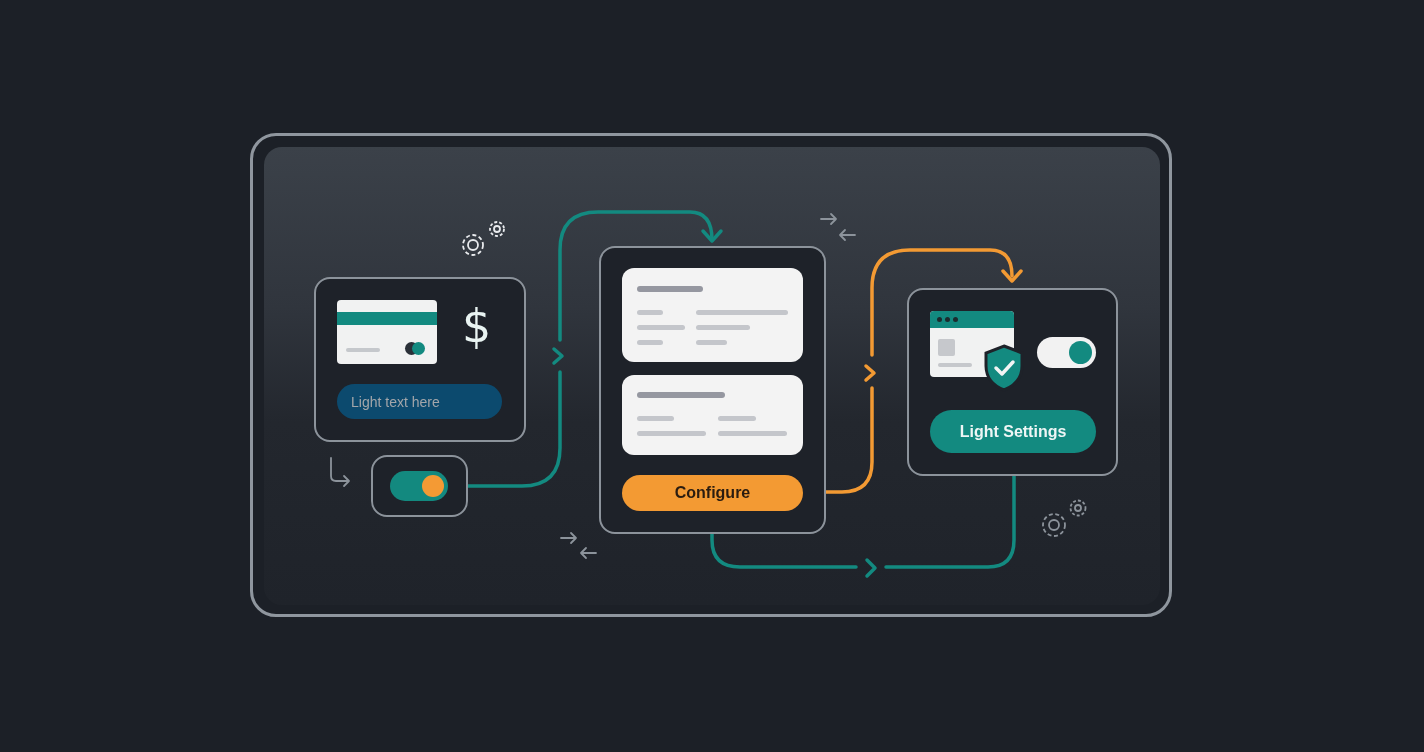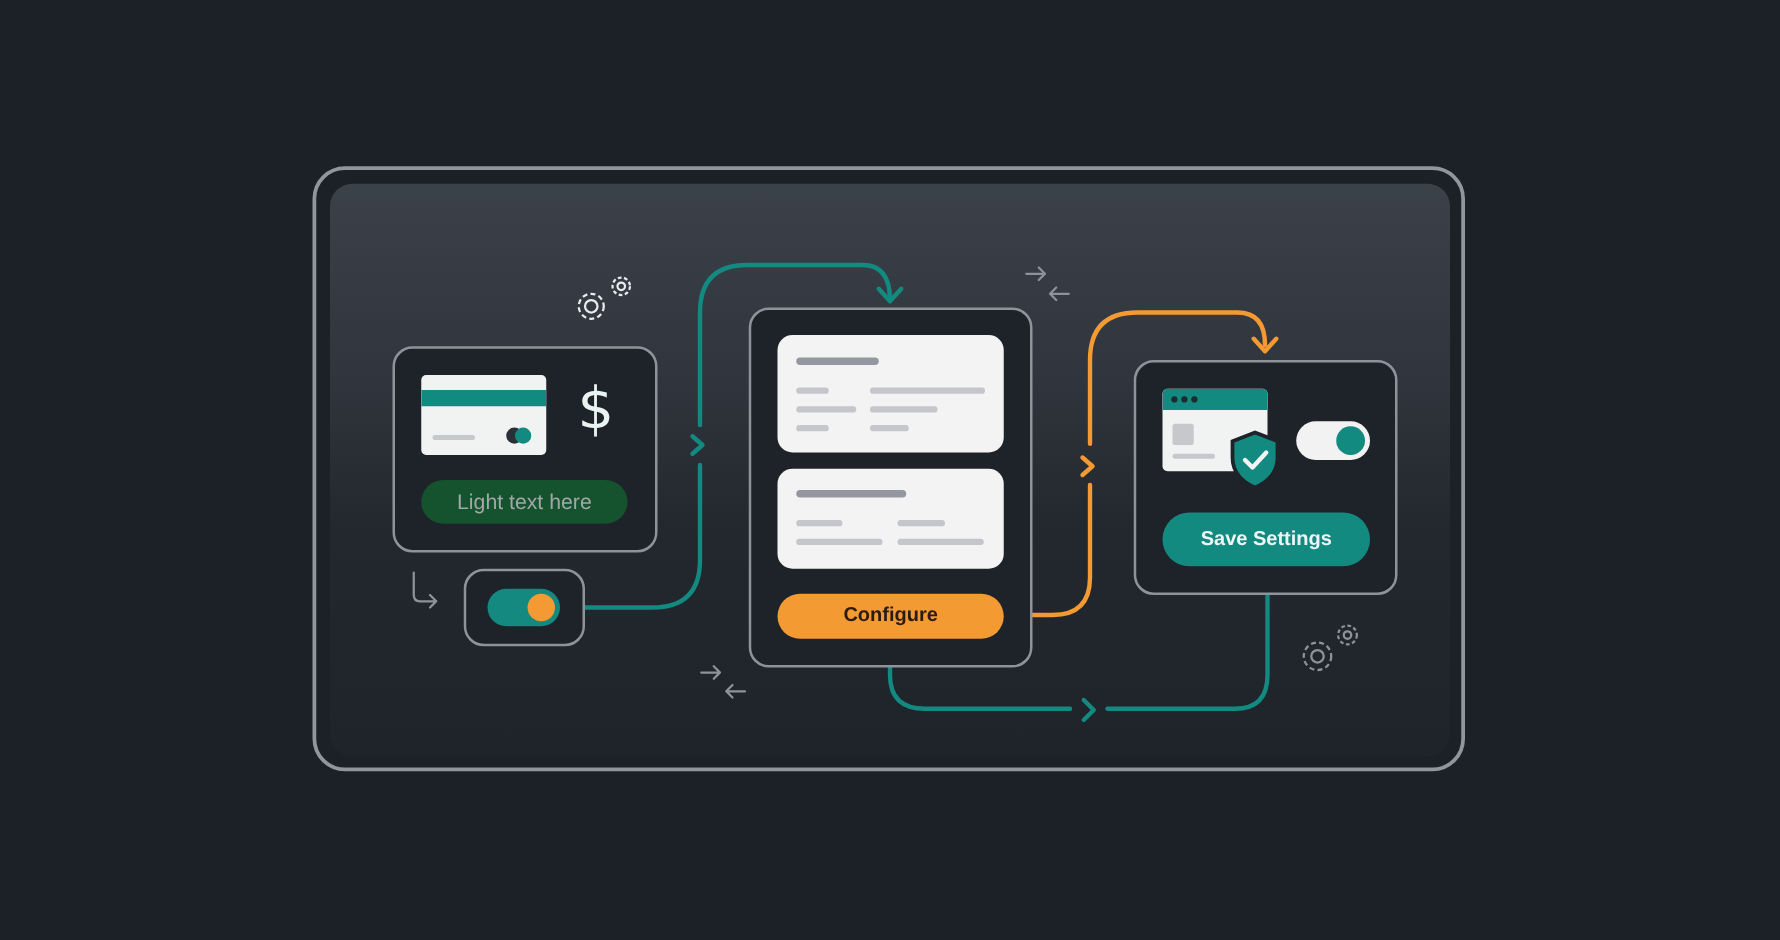--- a/index.html
+++ b/index.html
@@ -8,21 +8,21 @@
   .frame-inner{position:absolute;left:264px;top:147px;width:896px;height:458px;border-radius:18px;
     background:linear-gradient(180deg,#3b4149 0%,#30353d 35%,#23272e 60%,#1f232a 100%);}
   .card{position:absolute;background:#1e2229;border:2.5px solid #8c939b;border-radius:16px;box-sizing:border-box;}
   svg.flow{position:absolute;left:0;top:0;width:1424px;height:752px;pointer-events:none;}
   .credit{position:absolute;left:337px;top:300px;width:100px;height:64px;background:#f1f2f2;border-radius:4px;overflow:hidden;}
   .credit .stripe{position:absolute;left:0;top:12px;width:100%;height:13px;background:#138a80;}
   .credit .line{position:absolute;left:9px;top:48px;width:34px;height:4px;border-radius:2px;background:#c5c8cc;}
   .credit .c1{position:absolute;left:68px;top:42px;width:13px;height:13px;border-radius:50%;background:#2a3038;}
   .credit .c2{position:absolute;left:75px;top:42px;width:13px;height:13px;border-radius:50%;background:#138a80;}
   .dollar{position:absolute;left:462px;top:303px;font-size:46px;color:#e9f4f2;font-family:"DejaVu Sans",sans-serif;line-height:1;}
-  .input{position:absolute;left:337px;top:384px;width:165px;height:35px;border-radius:18px;background:#14532d;border:none;box-sizing:border-box;padding:0 14px;font-size:17px;color:#a3a6aa;font-family:"Liberation Sans",sans-serif;outline:none;text-align:center;}
+  .input{position:absolute;left:337px;top:384px;width:165px;height:35px;border-radius:18px;background:#0c4a6e;border:none;box-sizing:border-box;padding:0 14px;font-size:14px;color:#a3a6aa;font-family:"Liberation Sans",sans-serif;outline:none;}
   .input::placeholder{color:#a3a6aa;}
   .toggle1{position:absolute;left:390px;top:471px;width:58px;height:30px;border-radius:15px;background:#13897f;}
   .toggle1 .knob{position:absolute;right:4px;top:4px;width:22px;height:22px;border-radius:50%;background:#f49a34;}
   .panel{position:absolute;background:#f3f3f3;border-radius:12px;}
   .bar{position:absolute;height:5px;border-radius:3px;background:#c4c6cb;}
   .bar.dark{background:#9597a0;height:6px;}
   .btn-config{position:absolute;left:622px;top:475px;width:181px;height:36px;border-radius:18px;background:#f39a33;border:none;color:#2a1c10;font-size:16px;font-family:"Liberation Sans",sans-serif;cursor:pointer;font-weight:bold;}
   .browser{position:absolute;left:930px;top:311px;width:84px;height:66px;background:#f1f2f2;border-radius:4px;overflow:hidden;}
   .browser .top{position:absolute;left:0;top:0;width:100%;height:17px;background:#138a80;}
   .browser .dot{position:absolute;top:6px;width:5px;height:5px;border-radius:50%;background:#1c2b2e;}
@@ -123,13 +123,13 @@
   <div class="sq"></div>
     <div class="ln"></div>
 </div>
 <svg style="position:absolute;left:983px;top:344px;width:42px;height:48px;" viewBox="0 0 42 48">
   <path d="M21 2 L39 9 V22 C39 34 31 42 21 46 C11 42 3 34 3 22 V9 Z" fill="#138a80" stroke="#1e2229" stroke-width="3"></path>
   <path d="M13 24 L19 30 L30 18" fill="none" stroke="#f2f4f4" stroke-width="3.5" stroke-linecap="round" stroke-linejoin="round"></path>
 </svg>
 <div class="toggle2">
     <div class="knob"></div>
   </div>
-<button class="btn-save">Save Settings</button>
+<button class="btn-save">Light Settings</button>
 
 </body></html>

